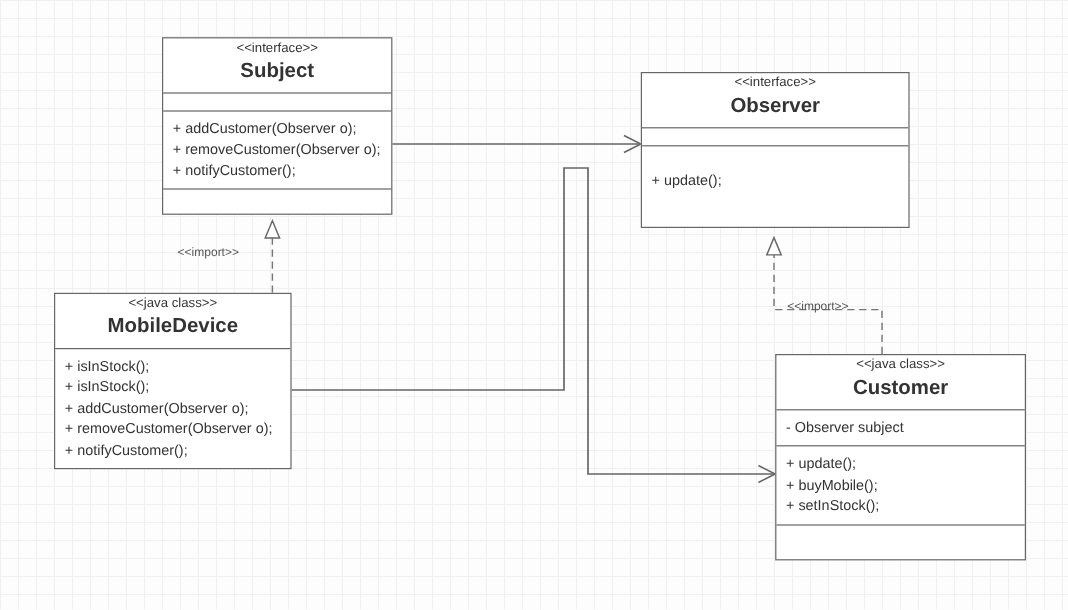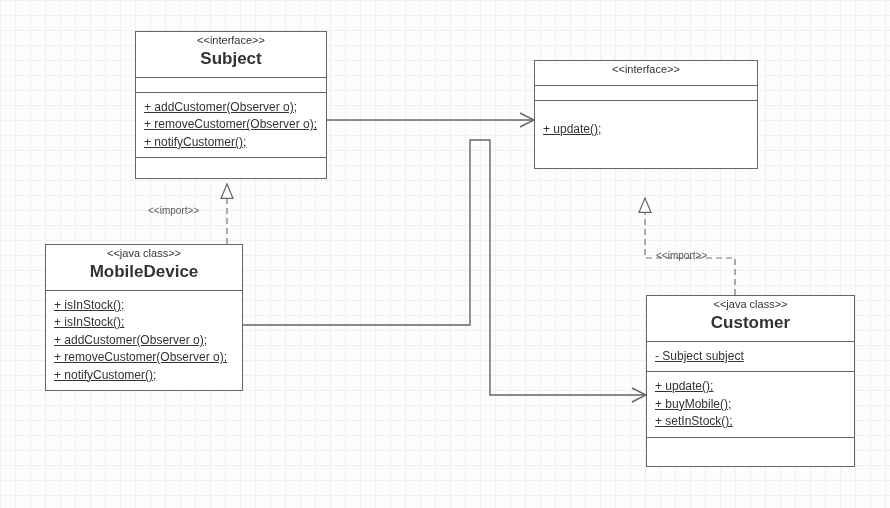--- a/index.html
+++ b/index.html
@@ -36,21 +36,20 @@
   }
   .uml-name {
     font-weight: bold;
     font-size: 17px;
   }
   .uml-section {
     border-bottom: 1px solid #666;
     padding: 6px 8px;
     min-height: 6px;
     line-height: 1.45;
-    text-decoration: underline;
   }
   .uml-section.empty {
     padding: 0;
     height: 14px;
   }
   .uml-section:last-child {
     border-bottom: none;
   }
   .edge-label {
     position: absolute;
@@ -99,20 +98,21 @@
     <div>+ addCustomer(Observer o);</div>
     <div>+ removeCustomer(Observer o);</div>
     <div>+ notifyCustomer();</div>
   </div>
   <div class="uml-section empty" style="height:20px;"></div>
 </div>
 
 <div class="uml-box" style="left:534px; top:60px; width:222px;">
   <div class="uml-header">
     <div class="stereotype">&lt;&lt;interface&gt;&gt;</div>
+    <div class="uml-name">Observer</div>
   </div>
   <div class="uml-section empty"></div>
   <div class="uml-section" style="padding-top:20px;padding-bottom:30px;">
     <div>+ update();</div>
   </div>
 </div>
 
 <div class="uml-box" style="left:45px; top:244px; width:196px;">
   <div class="uml-header">
     <div class="stereotype">&lt;&lt;java class&gt;&gt;</div>
@@ -126,21 +126,21 @@
     <div>+ notifyCustomer();</div>
   </div>
 </div>
 
 <div class="uml-box" style="left:646px; top:295px; width:207px;">
   <div class="uml-header">
     <div class="stereotype">&lt;&lt;java class&gt;&gt;</div>
     <div class="uml-name">Customer</div>
   </div>
   <div class="uml-section">
-    <div>- Subject subject</div>
+    <div>- Observer subject</div>
   </div>
   <div class="uml-section">
     <div>+ update();</div>
     <div>+ buyMobile();</div>
     <div>+ setInStock();</div>
   </div>
   <div class="uml-section empty" style="height:28px;"></div>
 </div>
 
 <div class="edge-label" style="left:148px; top:205px;">&lt;&lt;import&gt;&gt;</div>

